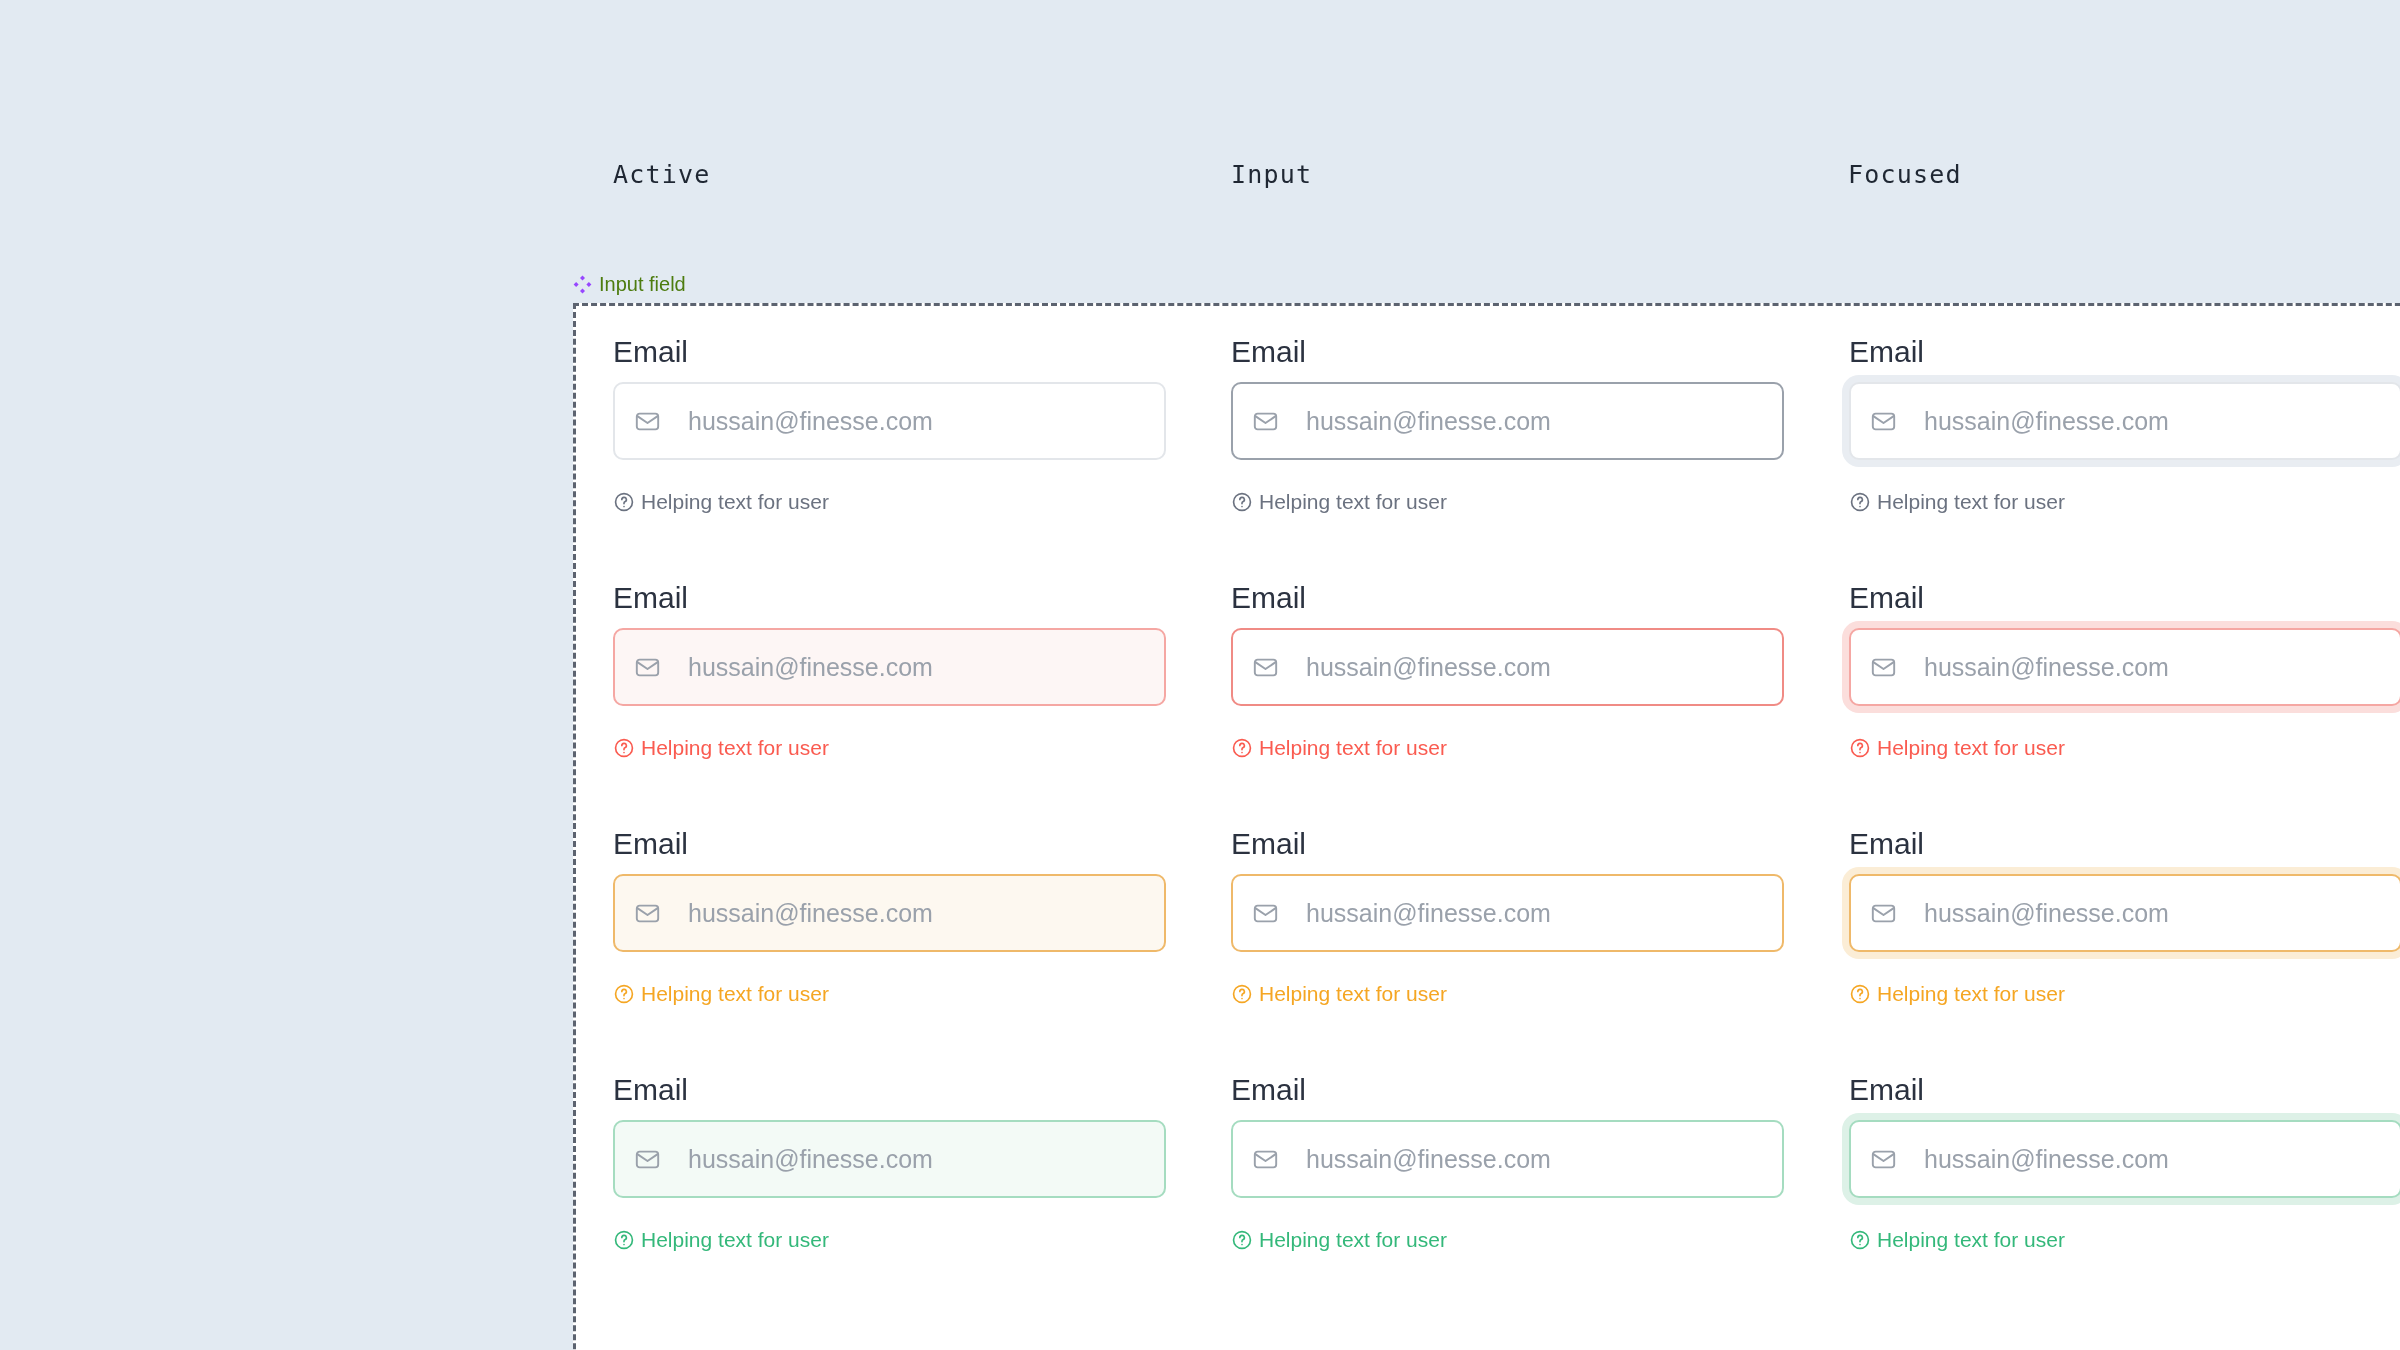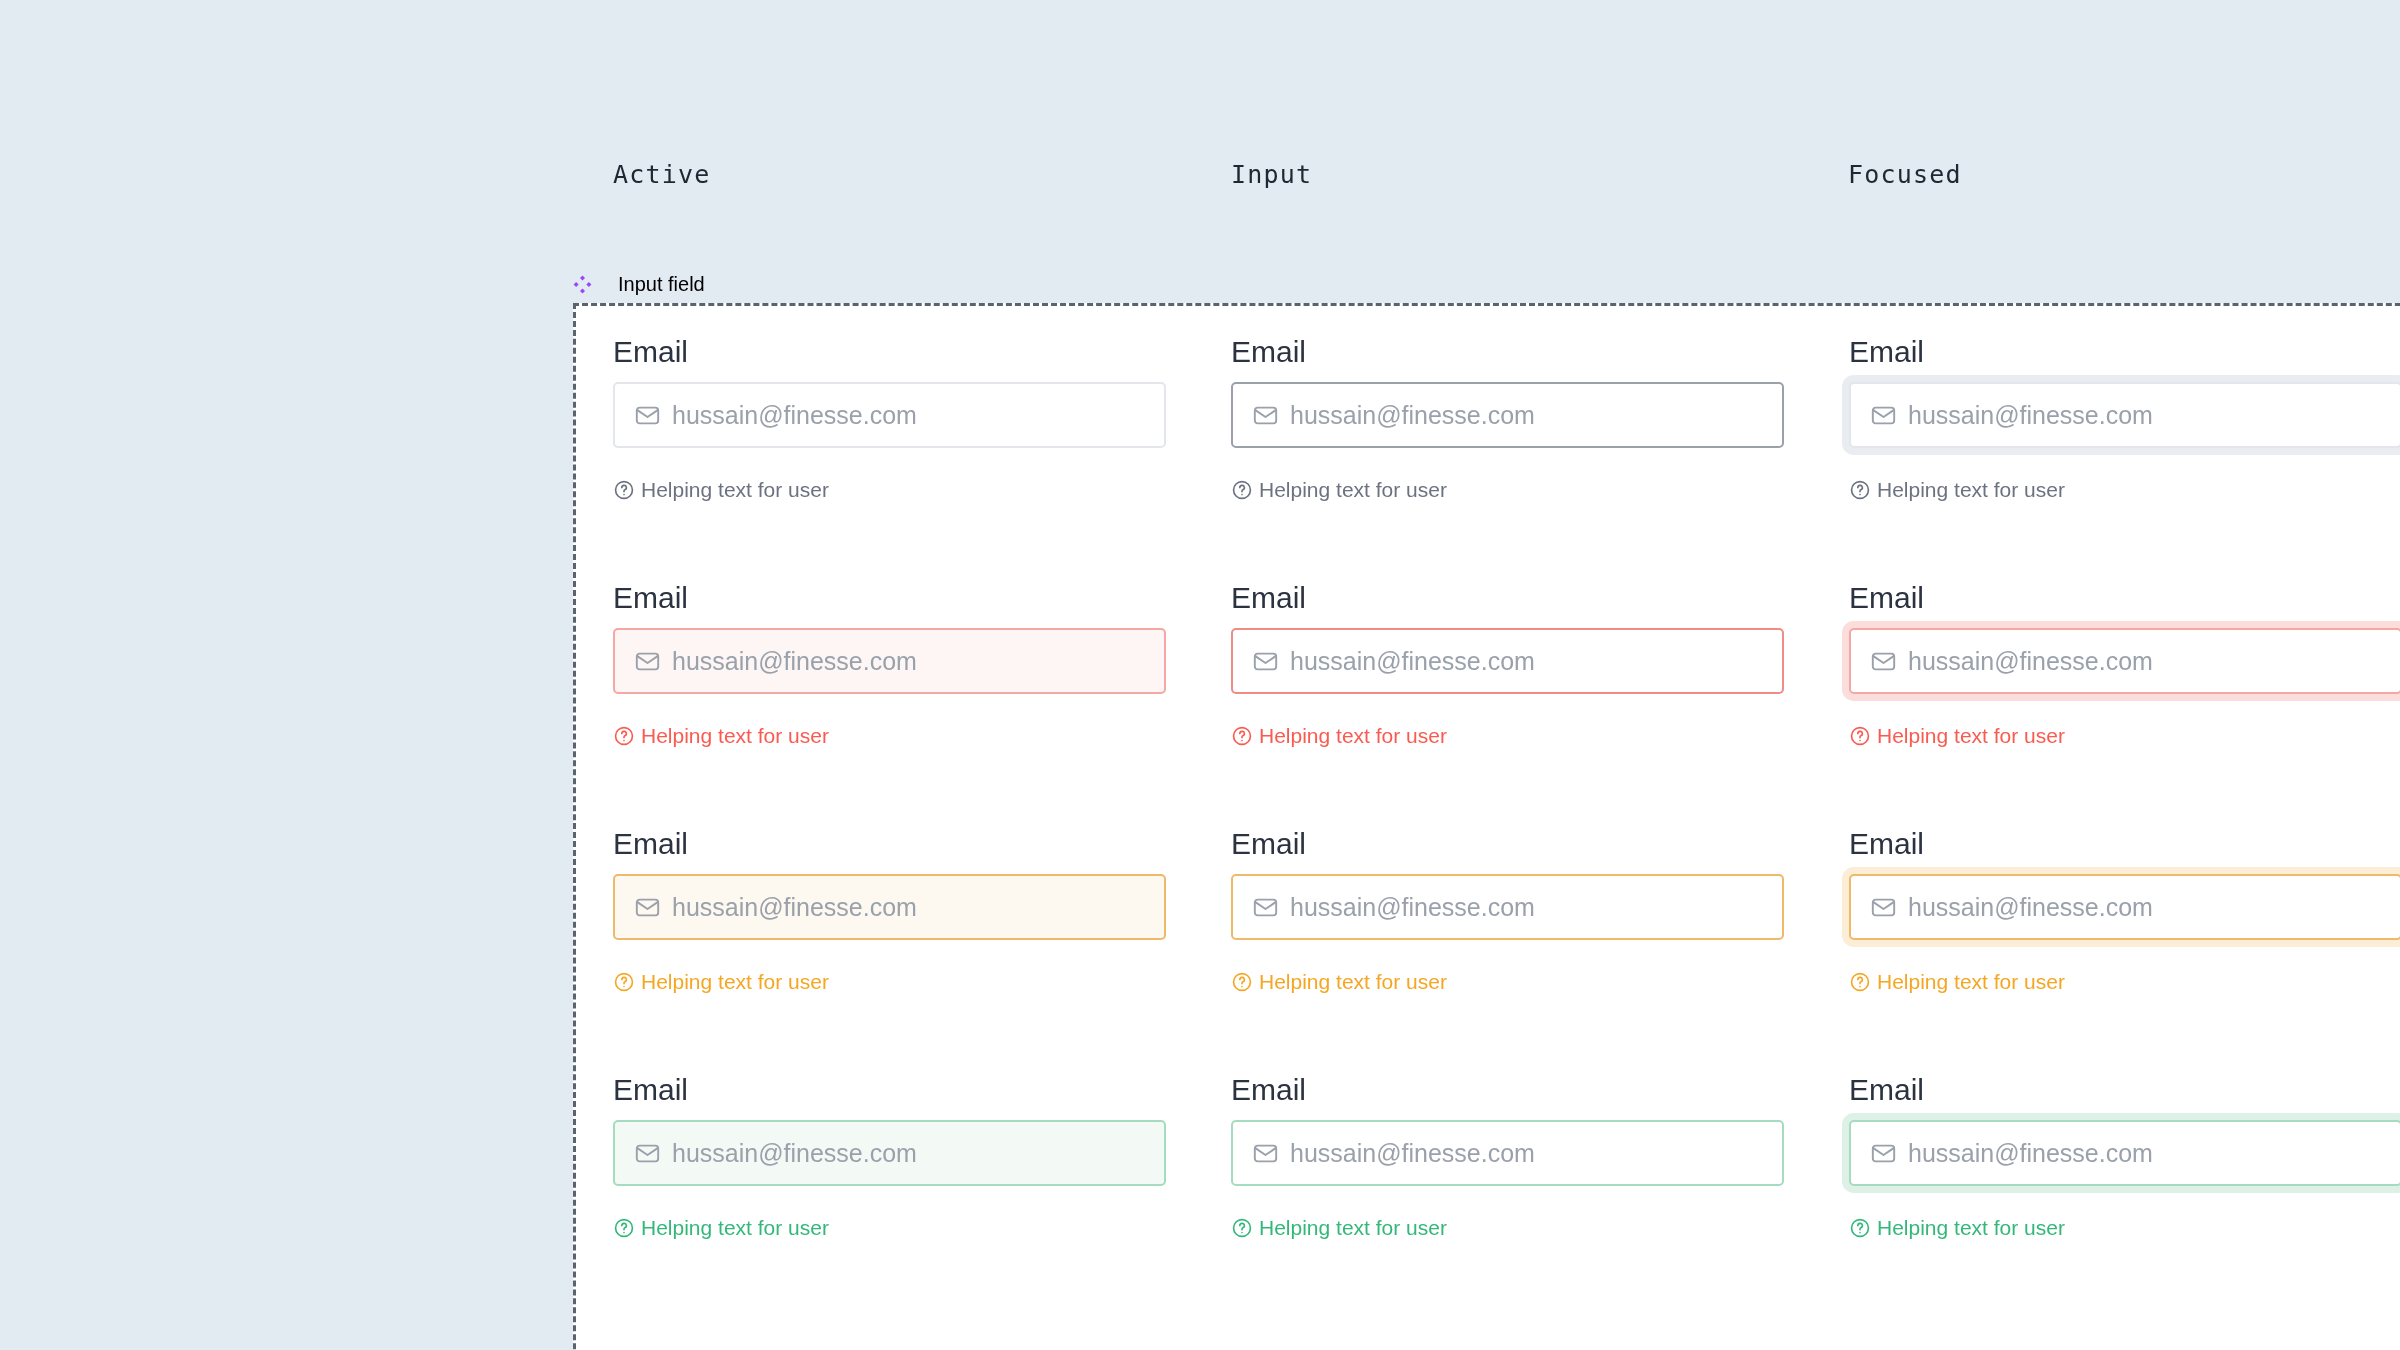--- a/index.html
+++ b/index.html
@@ -43,23 +43,22 @@
     top: 273px;
     left: 573px;
     display: flex;
     align-items: center;
     gap: 7px;
     white-space: nowrap;
   }
   .badge-icon { width: 19px; height: 19px; display: block; flex: 0 0 auto; }
   .badge-label {
     font-size: 20px;
-    color: #000000;
+    color: #4d7c0f;
     font-family: "Liberation Sans", sans-serif;
-    margin-left: 19px;
   }
 
   
   .frame {
     position: absolute;
     top: 303px;
     left: 573px;
     width: 1900px;
     height: 1100px;
     background: #ffffff;
@@ -82,27 +81,27 @@
   .field-label {
     font-size: 30px;
     color: #2b3240;
     line-height: 1;
     margin-bottom: 15px;
     font-family: "Liberation Sans", sans-serif;
   }
 
   .input-box {
     width: 553px;
-    height: 66px;
+    height: 78px;
     display: flex;
     align-items: center;
-    gap: 11px;
+    gap: 27px;
     padding: 0 19px;
     border: 2px solid #e3e6ea;
-    border-radius: 5px;
+    border-radius: 10px;
     background: #ffffff;
   }
 
   .mail-icon { width: 27px; height: 27px; flex: 0 0 auto; display: block; }
 
   .placeholder {
     font-size: 25px;
     color: #9aa1ab;
     line-height: 1;
     white-space: nowrap;

